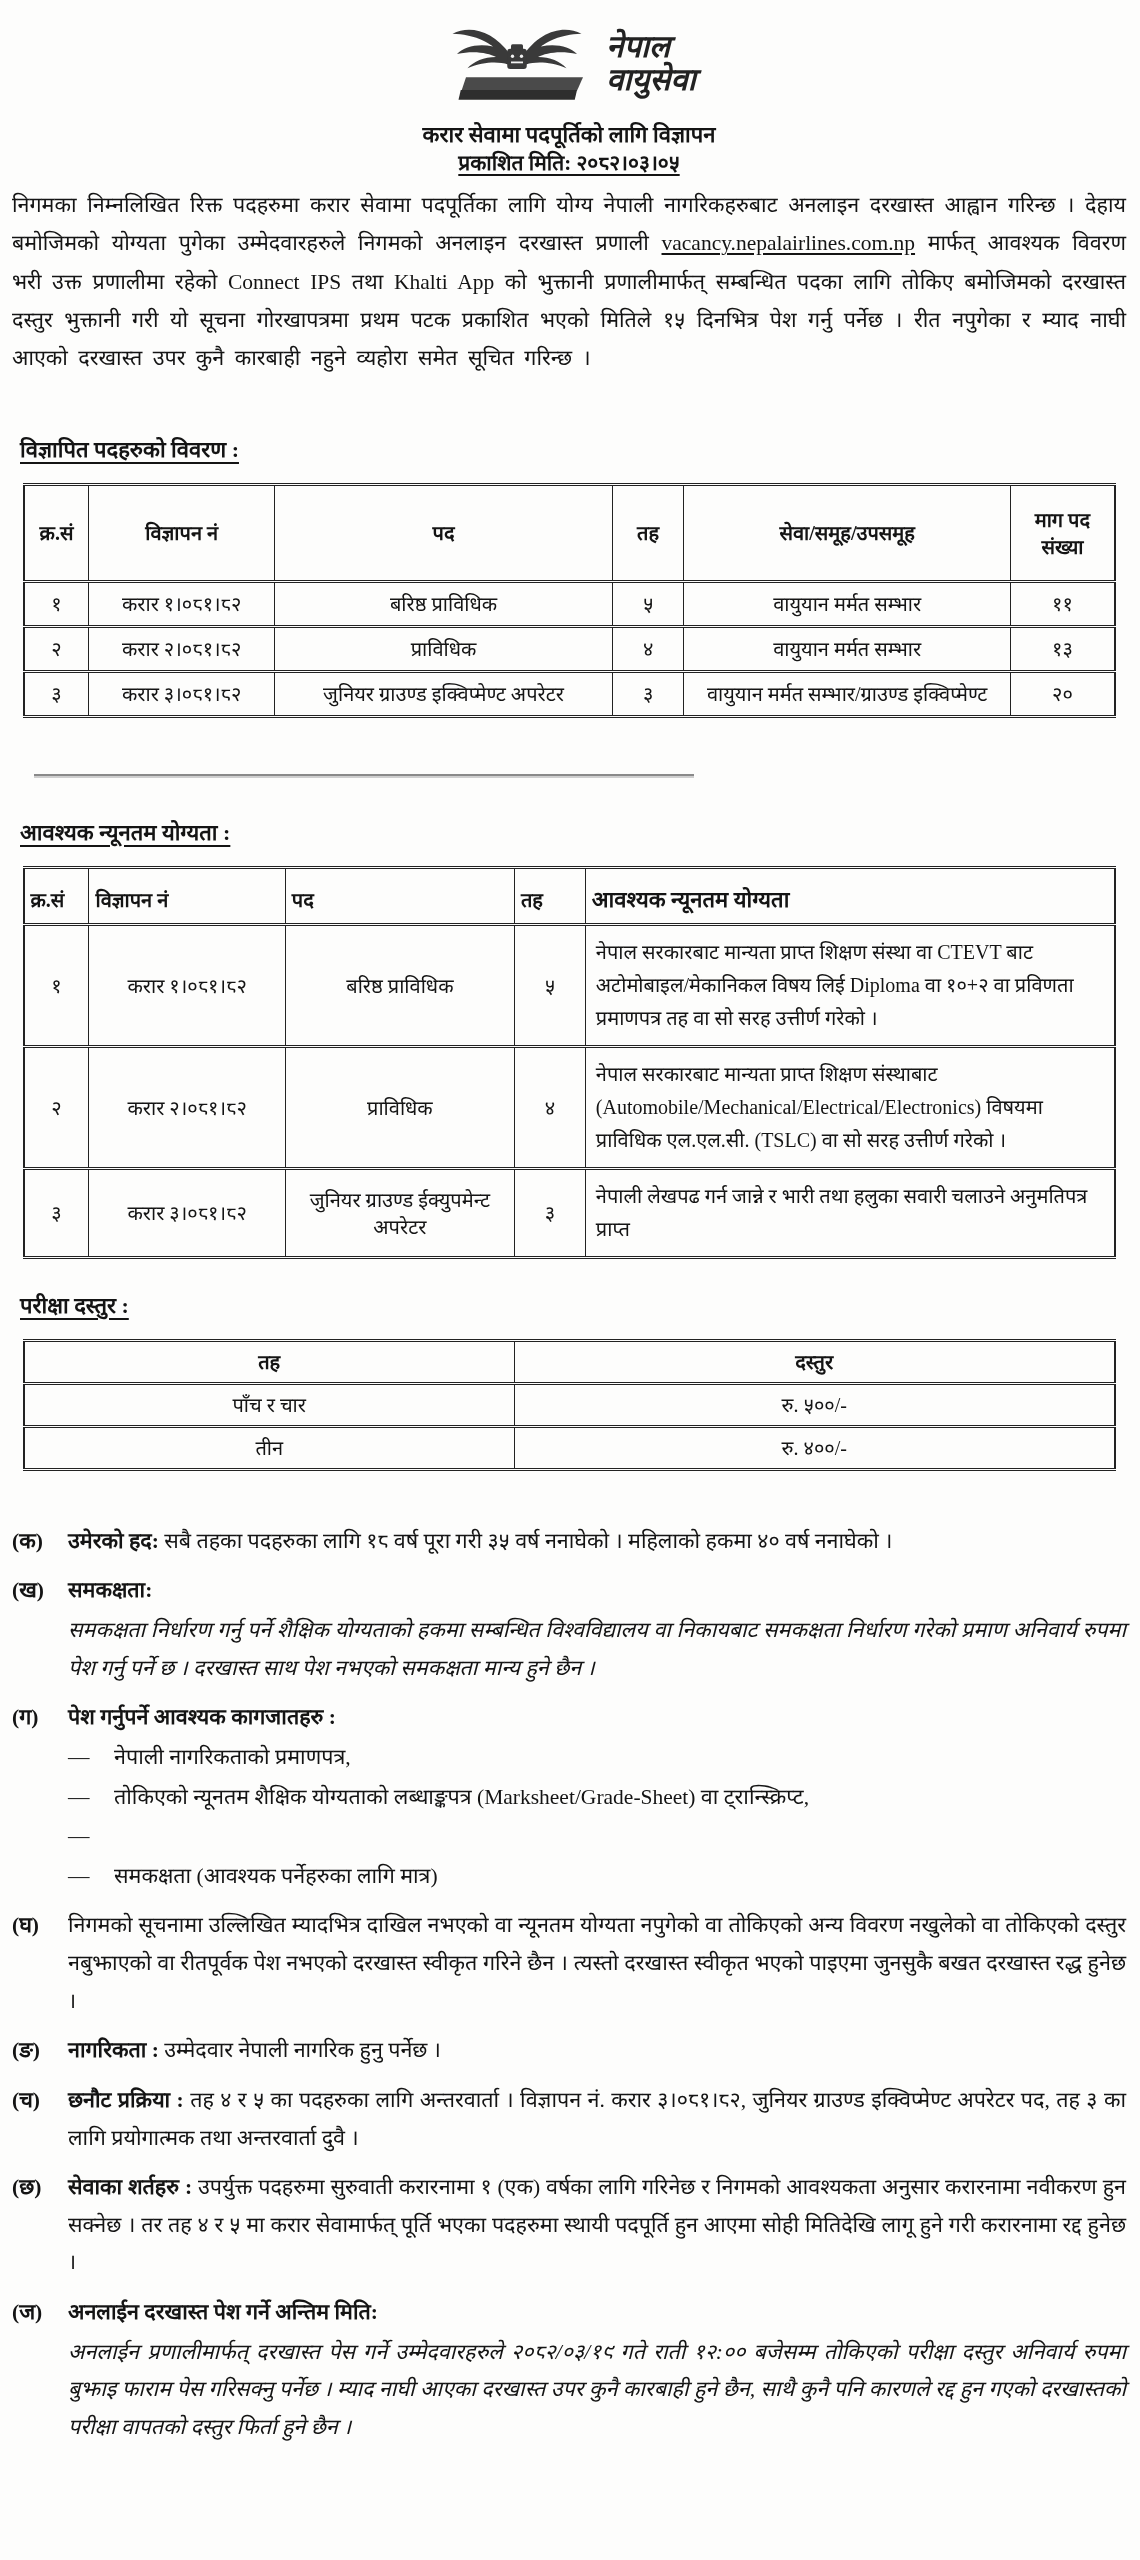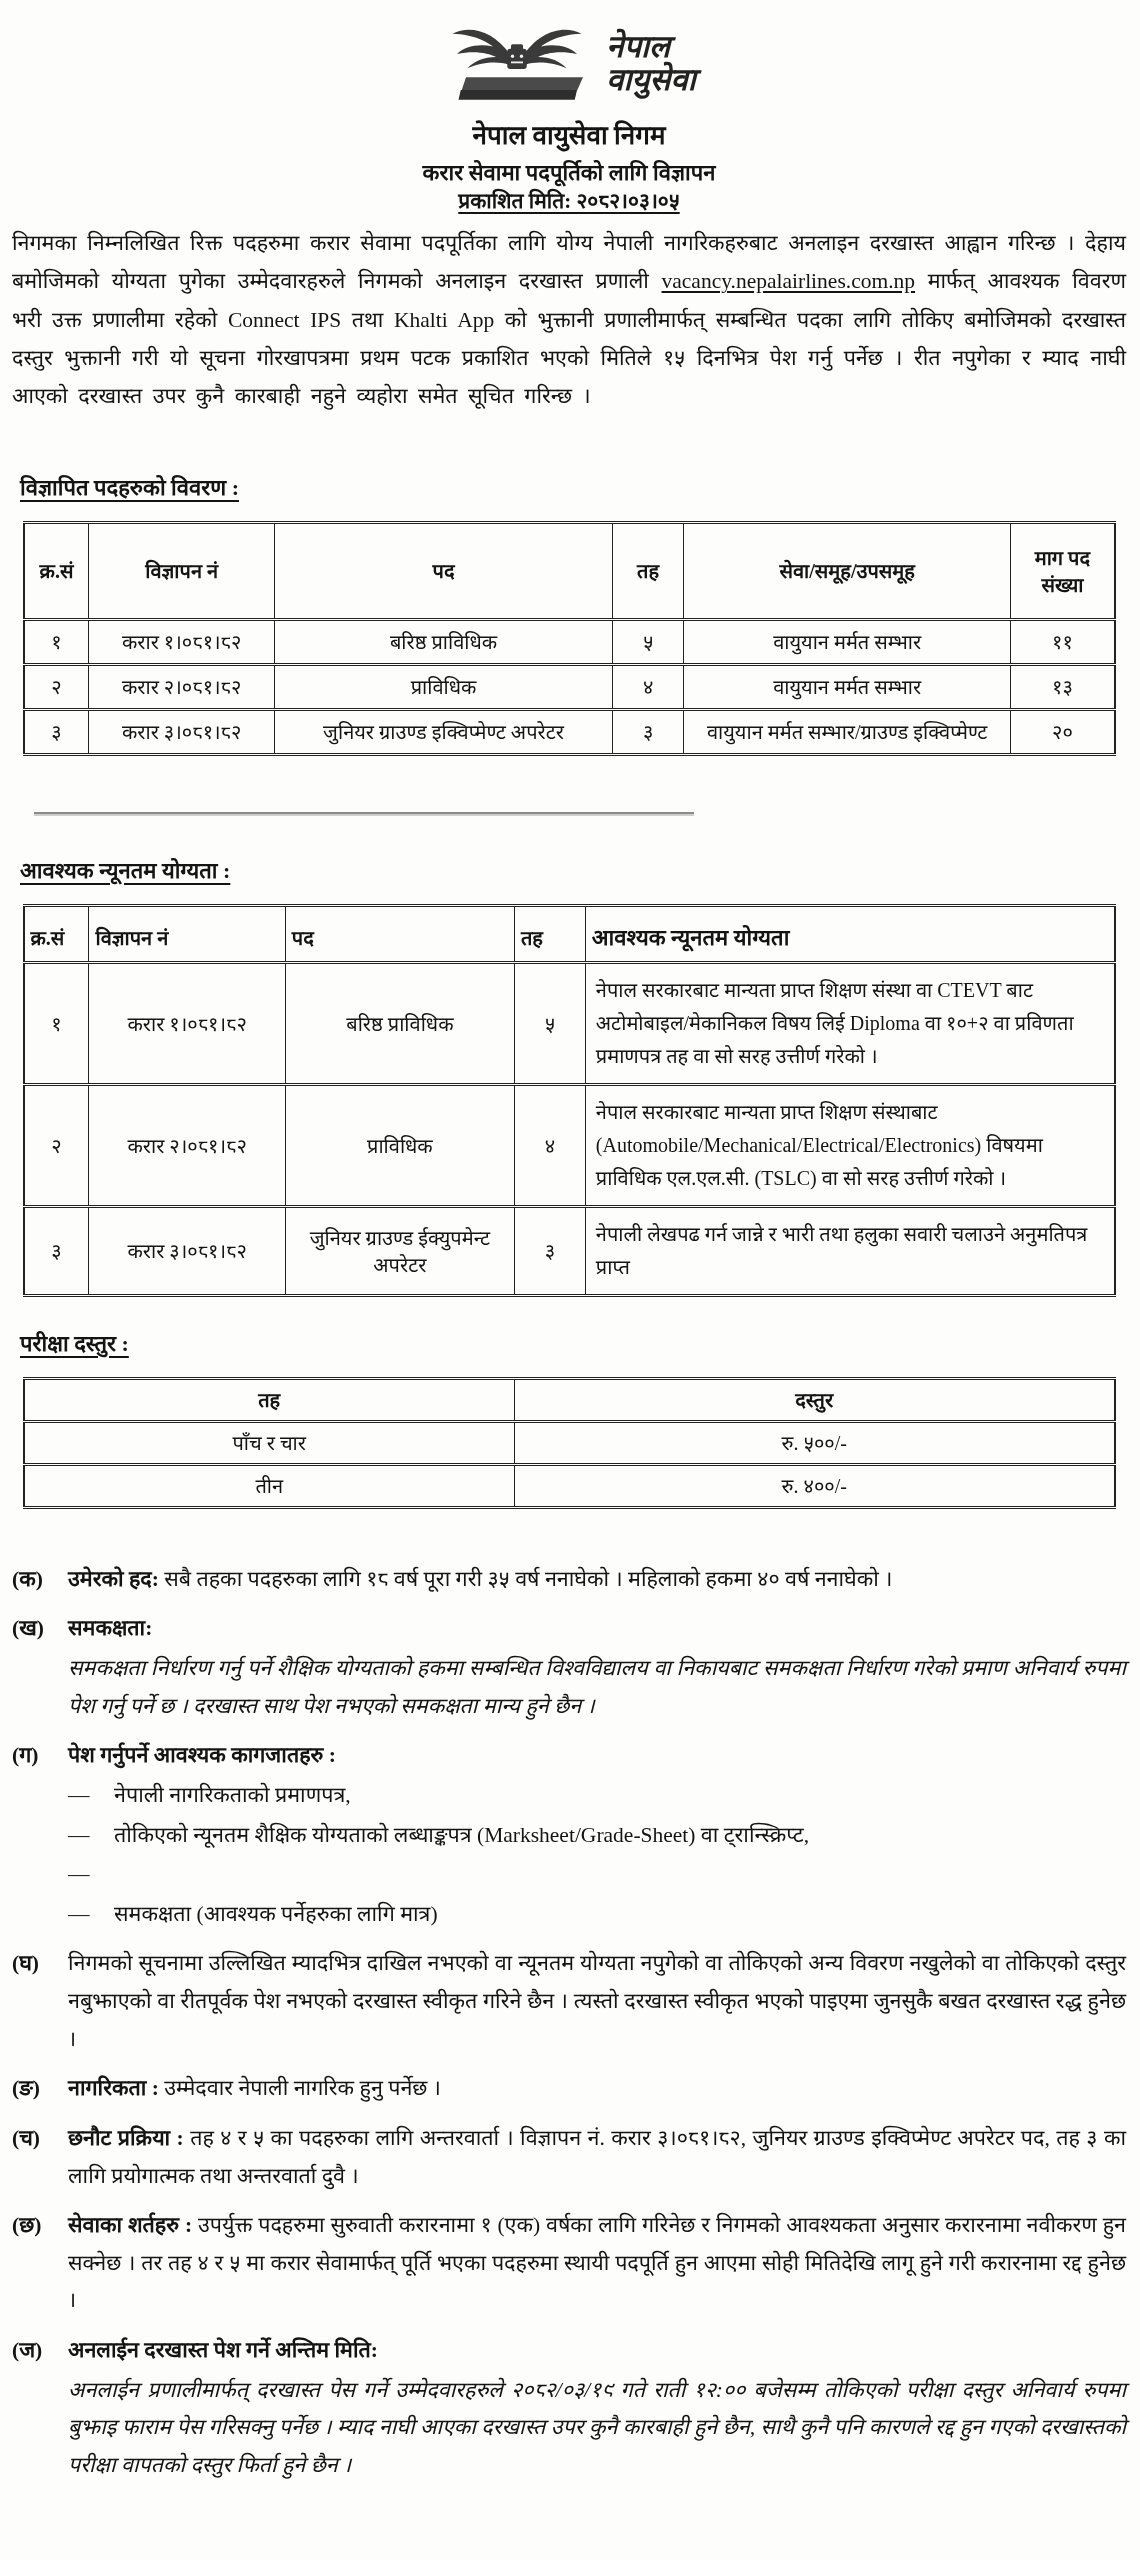--- a/index.html
+++ b/index.html
@@ -77,21 +77,20 @@
       <polygon points="32,74 188,74 180,92 26,92" fill="#4a4a4a"></polygon>
       <polygon points="25,91 180,91 177,104 22,104" fill="#2e2e2e"></polygon>
     </svg>
     <div class="logo-text">
       <div>नेपाल</div>
       <div>वायुसेवा</div>
     </div>
   </div>
 
   <div class="titles">
-    <div class="org-title">नेपाल वायुसेवा निगम</div>
     <div class="ad-subtitle">करार सेवामा पदपूर्तिको लागि विज्ञापन</div>
     <div><span class="pub-date">प्रकाशित मिति: २०८२।०३।०५</span></div>
   </div>
 
   <p class="intro"><span>निगमका निम्नलिखित रिक्त पदहरुमा करार सेवामा पदपूर्तिका लागि योग्य नेपाली नागरिकहरुबाट अनलाइन दरखास्त आह्वान गरिन्छ । देहाय बमोजिमको योग्यता पुगेका उम्मेदवारहरुले निगमको अनलाइन दरखास्त प्रणाली </span><span class="link">vacancy.nepalairlines.com.np</span><span> मार्फत् आवश्यक विवरण भरी उक्त प्रणालीमा रहेको Connect IPS तथा Khalti App को भुक्तानी प्रणालीमार्फत् सम्बन्धित पदका लागि तोकिए बमोजिमको दरखास्त दस्तुर भुक्तानी गरी यो सूचना गोरखापत्रमा प्रथम पटक प्रकाशित भएको मितिले १५ दिनभित्र पेश गर्नु पर्नेछ । रीत नपुगेका र म्याद नाघी आएको दरखास्त उपर कुनै कारबाही नहुने व्यहोरा समेत सूचित गरिन्छ ।</span></p>
 
   <div><span class="section-heading sh1">विज्ञापित पदहरुको विवरण :</span></div>
   <table class="tbl-positions">
     <colgroup>
         <col style="width:6%">

